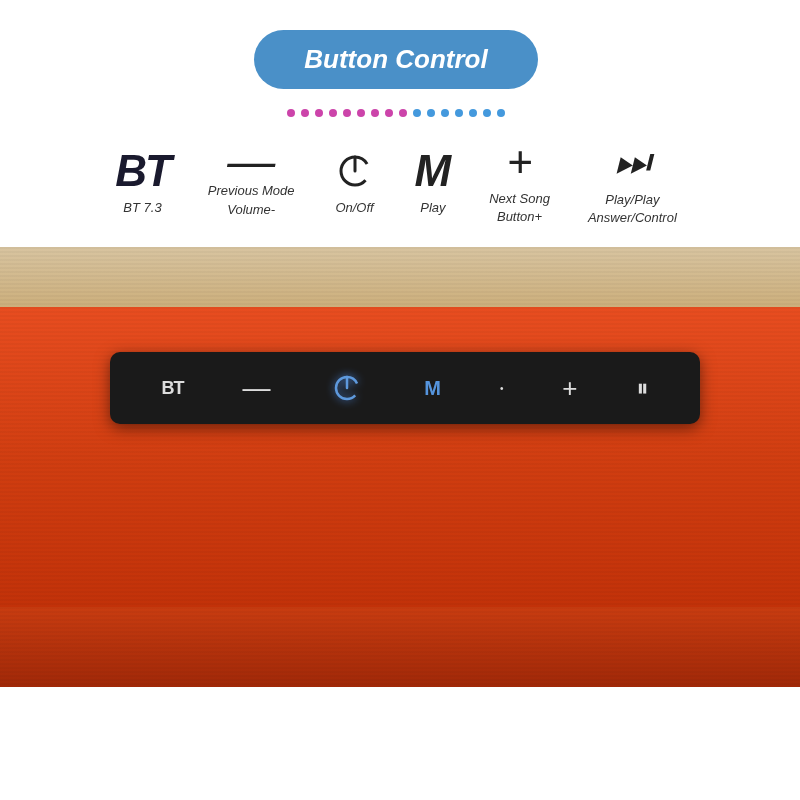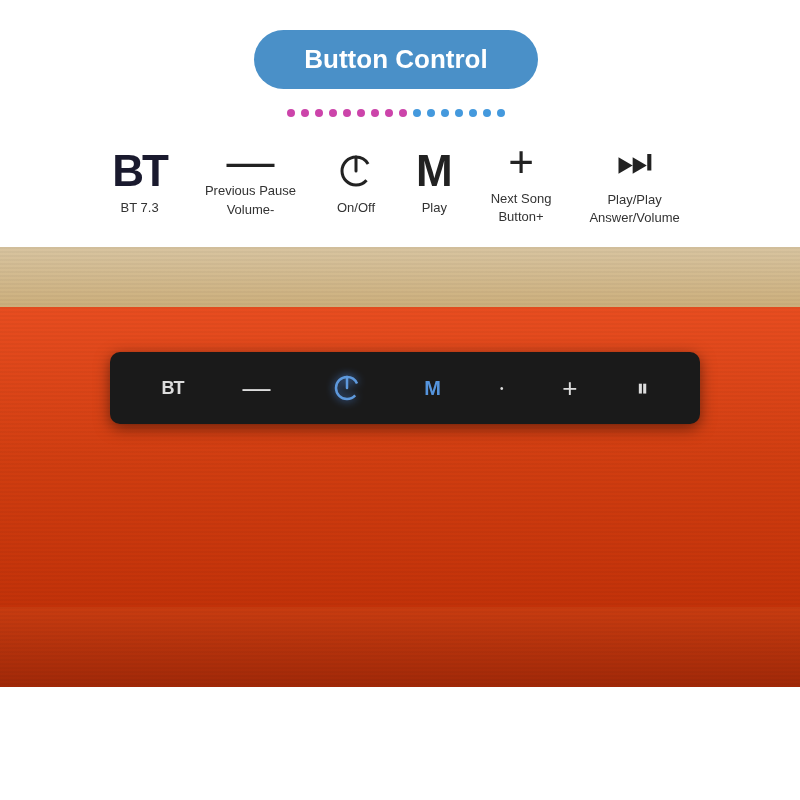--- a/index.html
+++ b/index.html
@@ -8,20 +8,21 @@
       height: 800px;
       background: #ffffff;
       font-family: Arial, sans-serif;
       overflow: hidden;
     }
 
     .top-section {
       width: 792px;
       background: #fff;
       padding: 30px 20px 10px;
+      font-style: italic;
     }
 
     .title-pill {
       display: flex;
       justify-content: center;
       margin-bottom: 20px;
     }
 
     .title-pill-inner {
       background: #4a90c8;
@@ -245,21 +246,21 @@
     <div class="control-item">
       <div class="bt-icon control-icon">BT</div>
       <div class="control-label">
         <span>BT 7.3</span>
       </div>
     </div>
 
     <div class="control-item">
       <div class="minus-icon">—</div>
       <div class="control-label">
-        <span>Previous Pause</span><br>
+        <span>Previous Mode</span><br>
         <span>Volume-</span>
       </div>
     </div>
 
     <div class="control-item">
       <svg class="power-icon" viewBox="0 0 44 44">
         <circle cx="22" cy="22" r="14" stroke="#222" stroke-width="3" fill="none" stroke-dasharray="70 20" stroke-dashoffset="-10"></circle>
         <line x1="22" y1="8" x2="22" y2="22" stroke="#222" stroke-width="3" stroke-linecap="round"></line>
       </svg>
       <div class="control-label">
@@ -279,21 +280,21 @@
       <div class="control-label">
         <span>Next Song</span><br>
         <span>Button+</span>
       </div>
     </div>
 
     <div class="control-item">
       <div class="playpause-icon">⏭</div>
       <div class="control-label">
         <span>Play/Play</span><br>
-        <span>Answer/Volume</span>
+        <span>Answer/Control</span>
       </div>
     </div>
 
   </div>
 </div>
 
 <div class="speaker-section">
   <div class="speaker-bg">
     <div class="speaker-top-strip"></div>
     <div class="speaker-main-body"></div>

